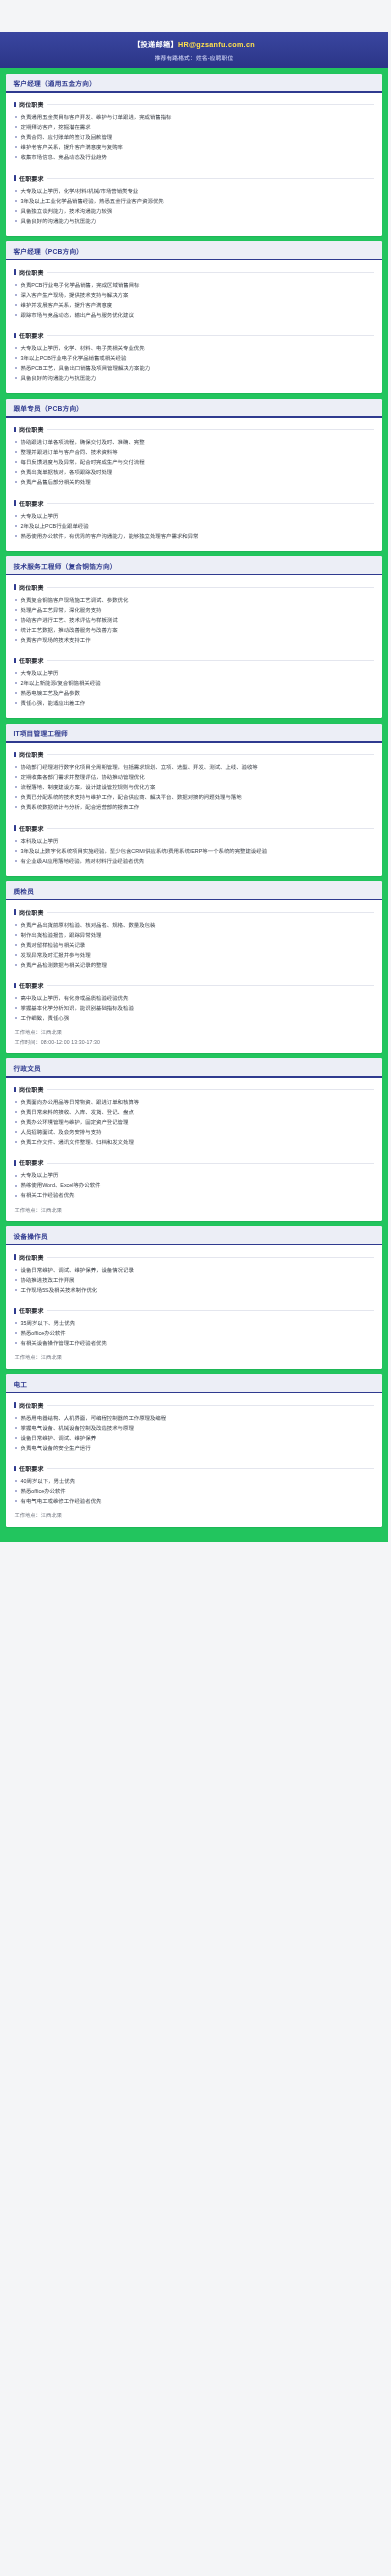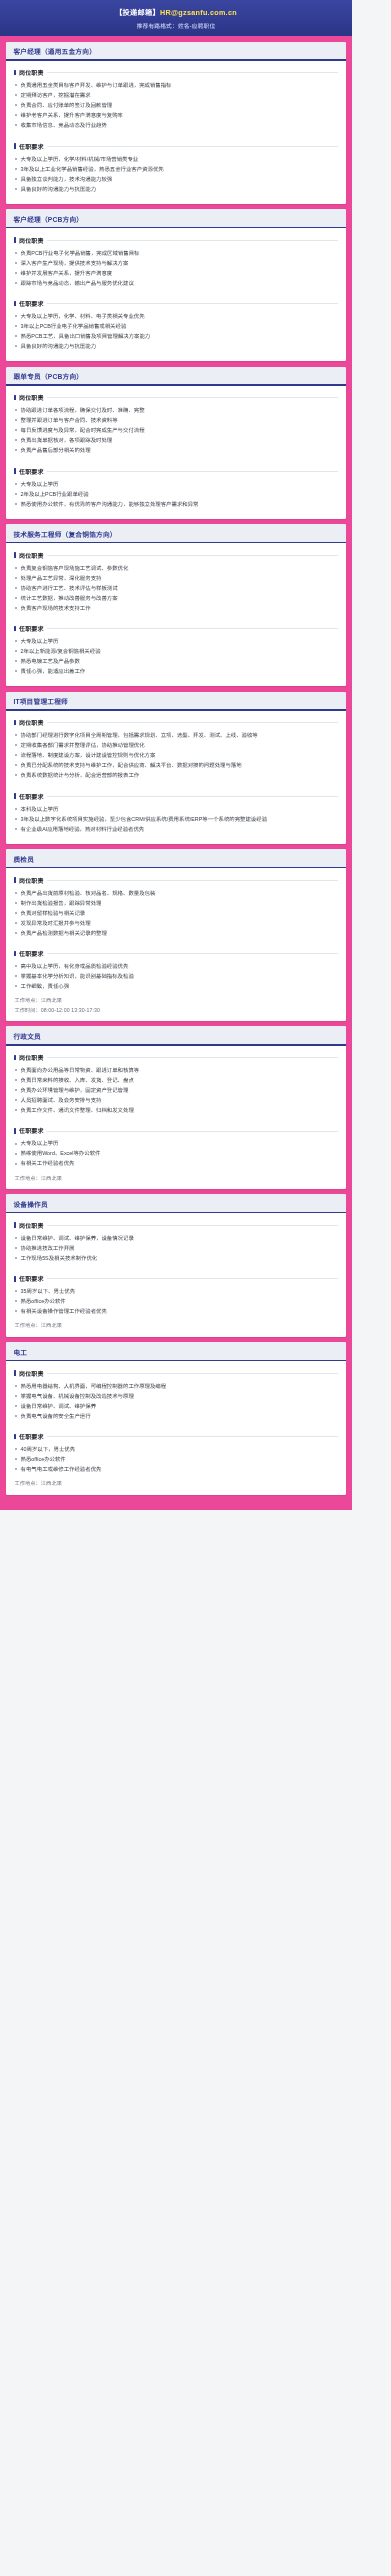--- a/index.html
+++ b/index.html
@@ -6,23 +6,24 @@
   html, body {
     margin: 0; padding: 0;
     background: #f4f5f7;
     font-family: "Liberation Sans", "DejaVu Sans", sans-serif;
   }
   body {
     width: 392px;
     margin: 0 auto;
   }
   .page {
-    width: 352px;
-    background: #ec4899;
+    width: 388px;
+    background: #22c55e;
     padding: 0 0 15.5px 0;
+    margin-top: 32px;
   }
 
   
   .mail-header {
     background: #2f3a8f;
     background: linear-gradient(180deg,#3a46a0 0%, #2b3587 100%);
     padding: 7.2px 0 6.2px 0;
     text-align: center;
   }
   .mail-line {

